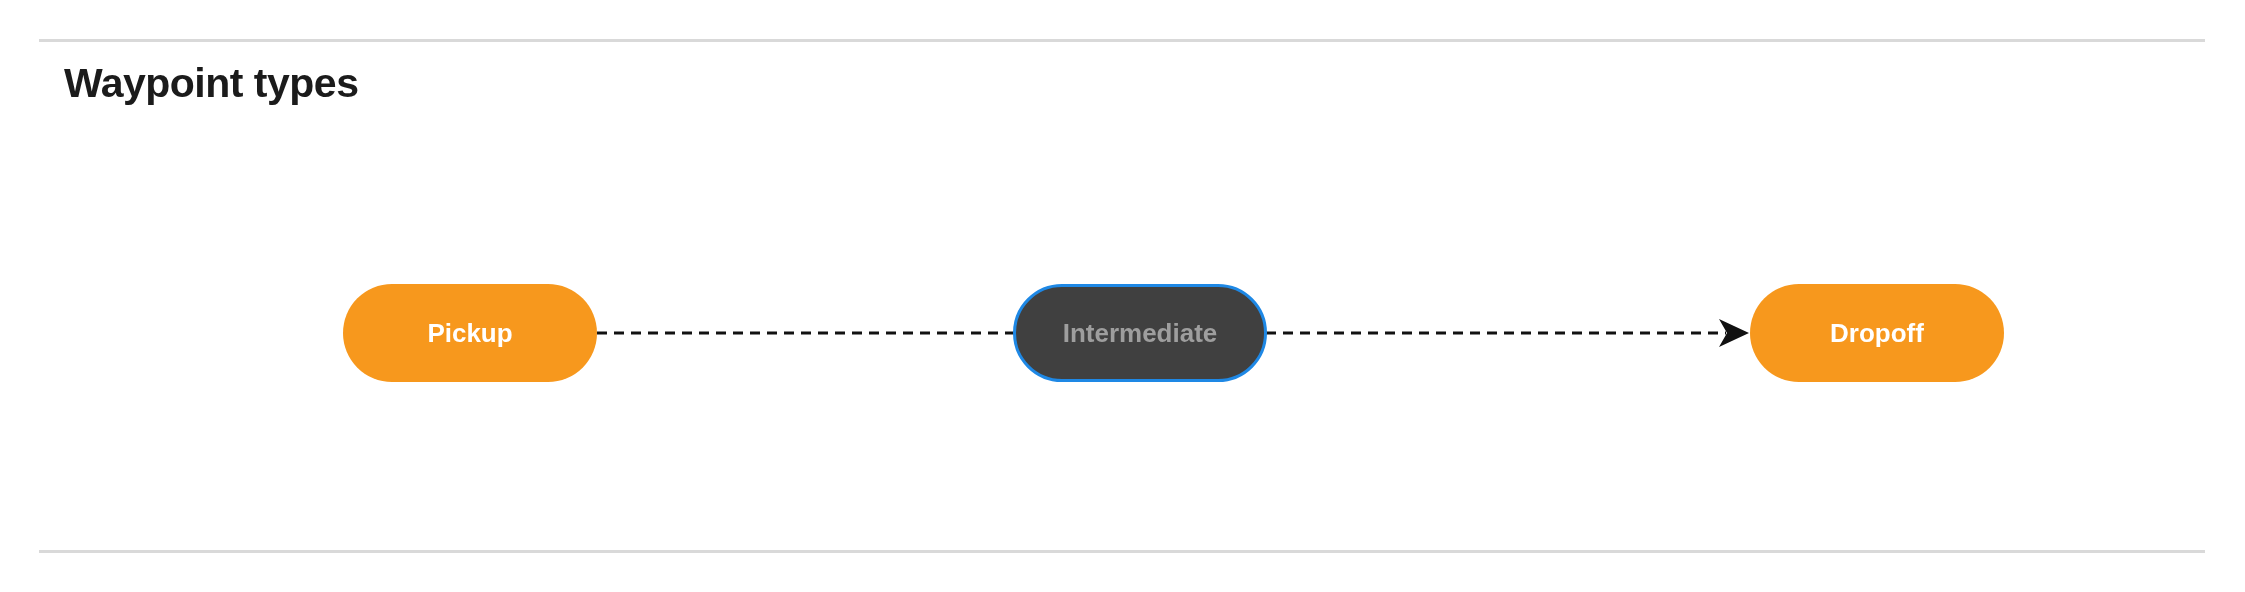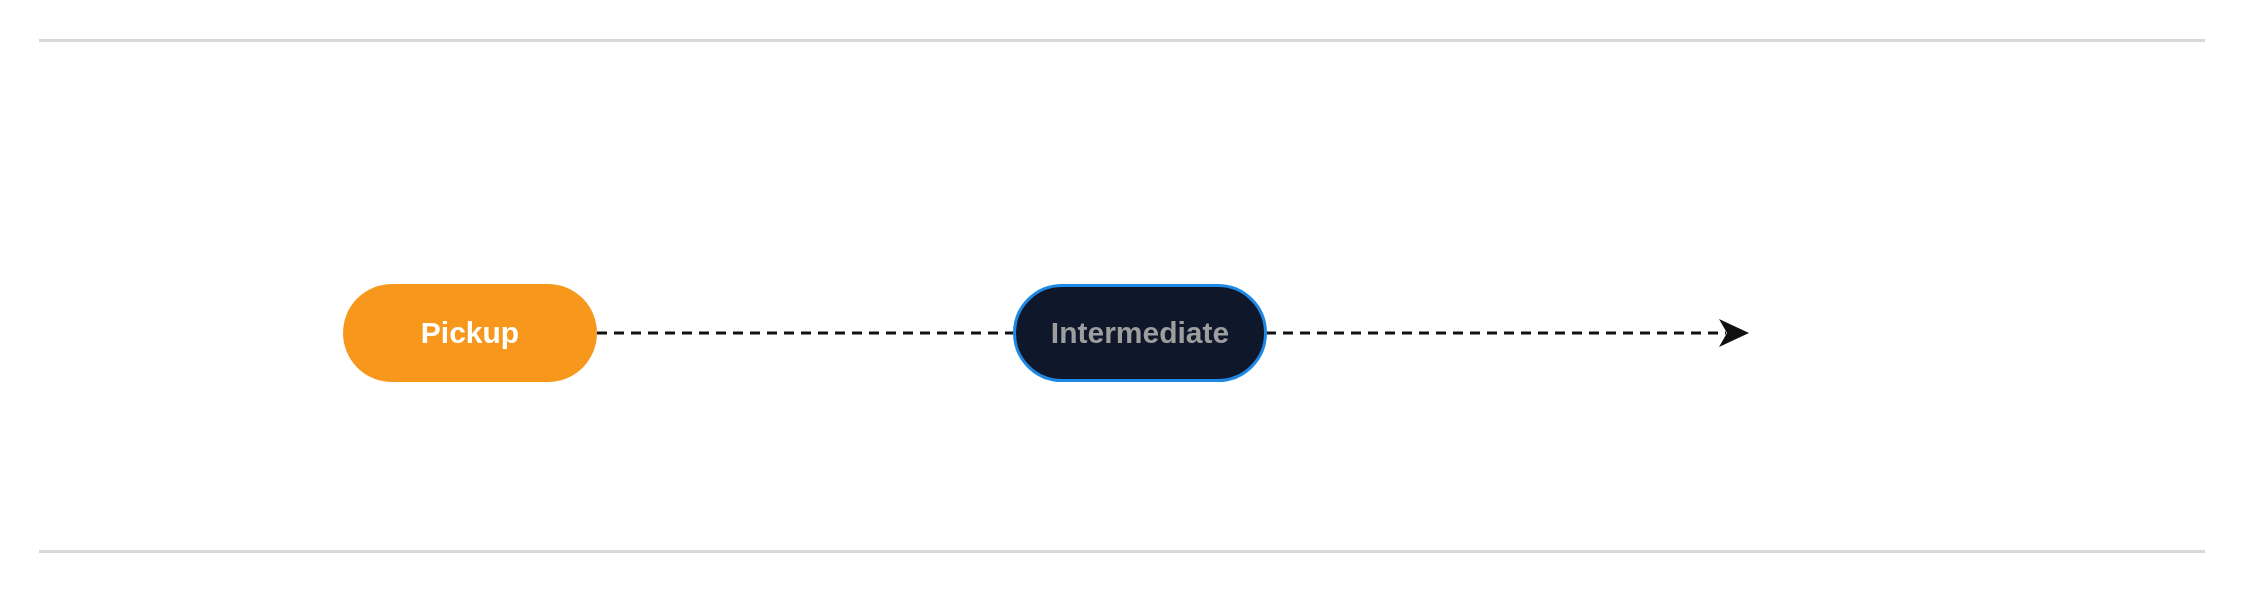--- a/index.html
+++ b/index.html
@@ -53,57 +53,61 @@
   }
   .node {
     position: absolute;
     top: 284px;
     width: 254px;
     height: 98px;
     border-radius: 49px;
     display: flex;
     align-items: center;
     justify-content: center;
-    font-size: 30px;
+    font-size: 26px;
     font-weight: 700;
     box-sizing: border-box;
     white-space: nowrap;
   }
   .node.terminal {
     background: #f7981d;
     color: #ffffff;
   }
   .node.outline {
-    background: #0f172a;
+    background: #404040;
     border: 3px solid #1e88e5;
     color: #9e9e9e;
   }
   .node.pickup { left: 343px; }
   .node.intermediate { left: 1013px; }
   .node.dropoff { left: 1750px; }
 </style>
 </head>
 <body>
 
 <div class="canvas">
 
   <div class="divider top"></div>
 
+  <div class="section-title">Waypoint types</div>
 
 
   <svg class="edges-svg" viewBox="0 0 2245 592" xmlns="http://www.w3.org/2000/svg">
     <line x1="597" y1="333" x2="1016" y2="333" stroke-width="3" stroke-dasharray="10 7" stroke="#111111"></line>
     <line x1="1266" y1="333" x2="1726" y2="333" stroke-width="3" stroke-dasharray="10 7" stroke="#111111"></line>
     <polygon points="1749,333 1719,319 1727,333 1719,347" fill="#111111"></polygon>
   </svg>
 
   <div class="node terminal pickup">
     <span>Pickup</span>
   </div>
 
   <div class="node outline intermediate">
     <span>Intermediate</span>
   </div>
 
+  <div class="node terminal dropoff">
+    <span>Dropoff</span>
+  </div>
 
   <div class="divider bottom"></div>
 
 </div>
 
 </body></html>

